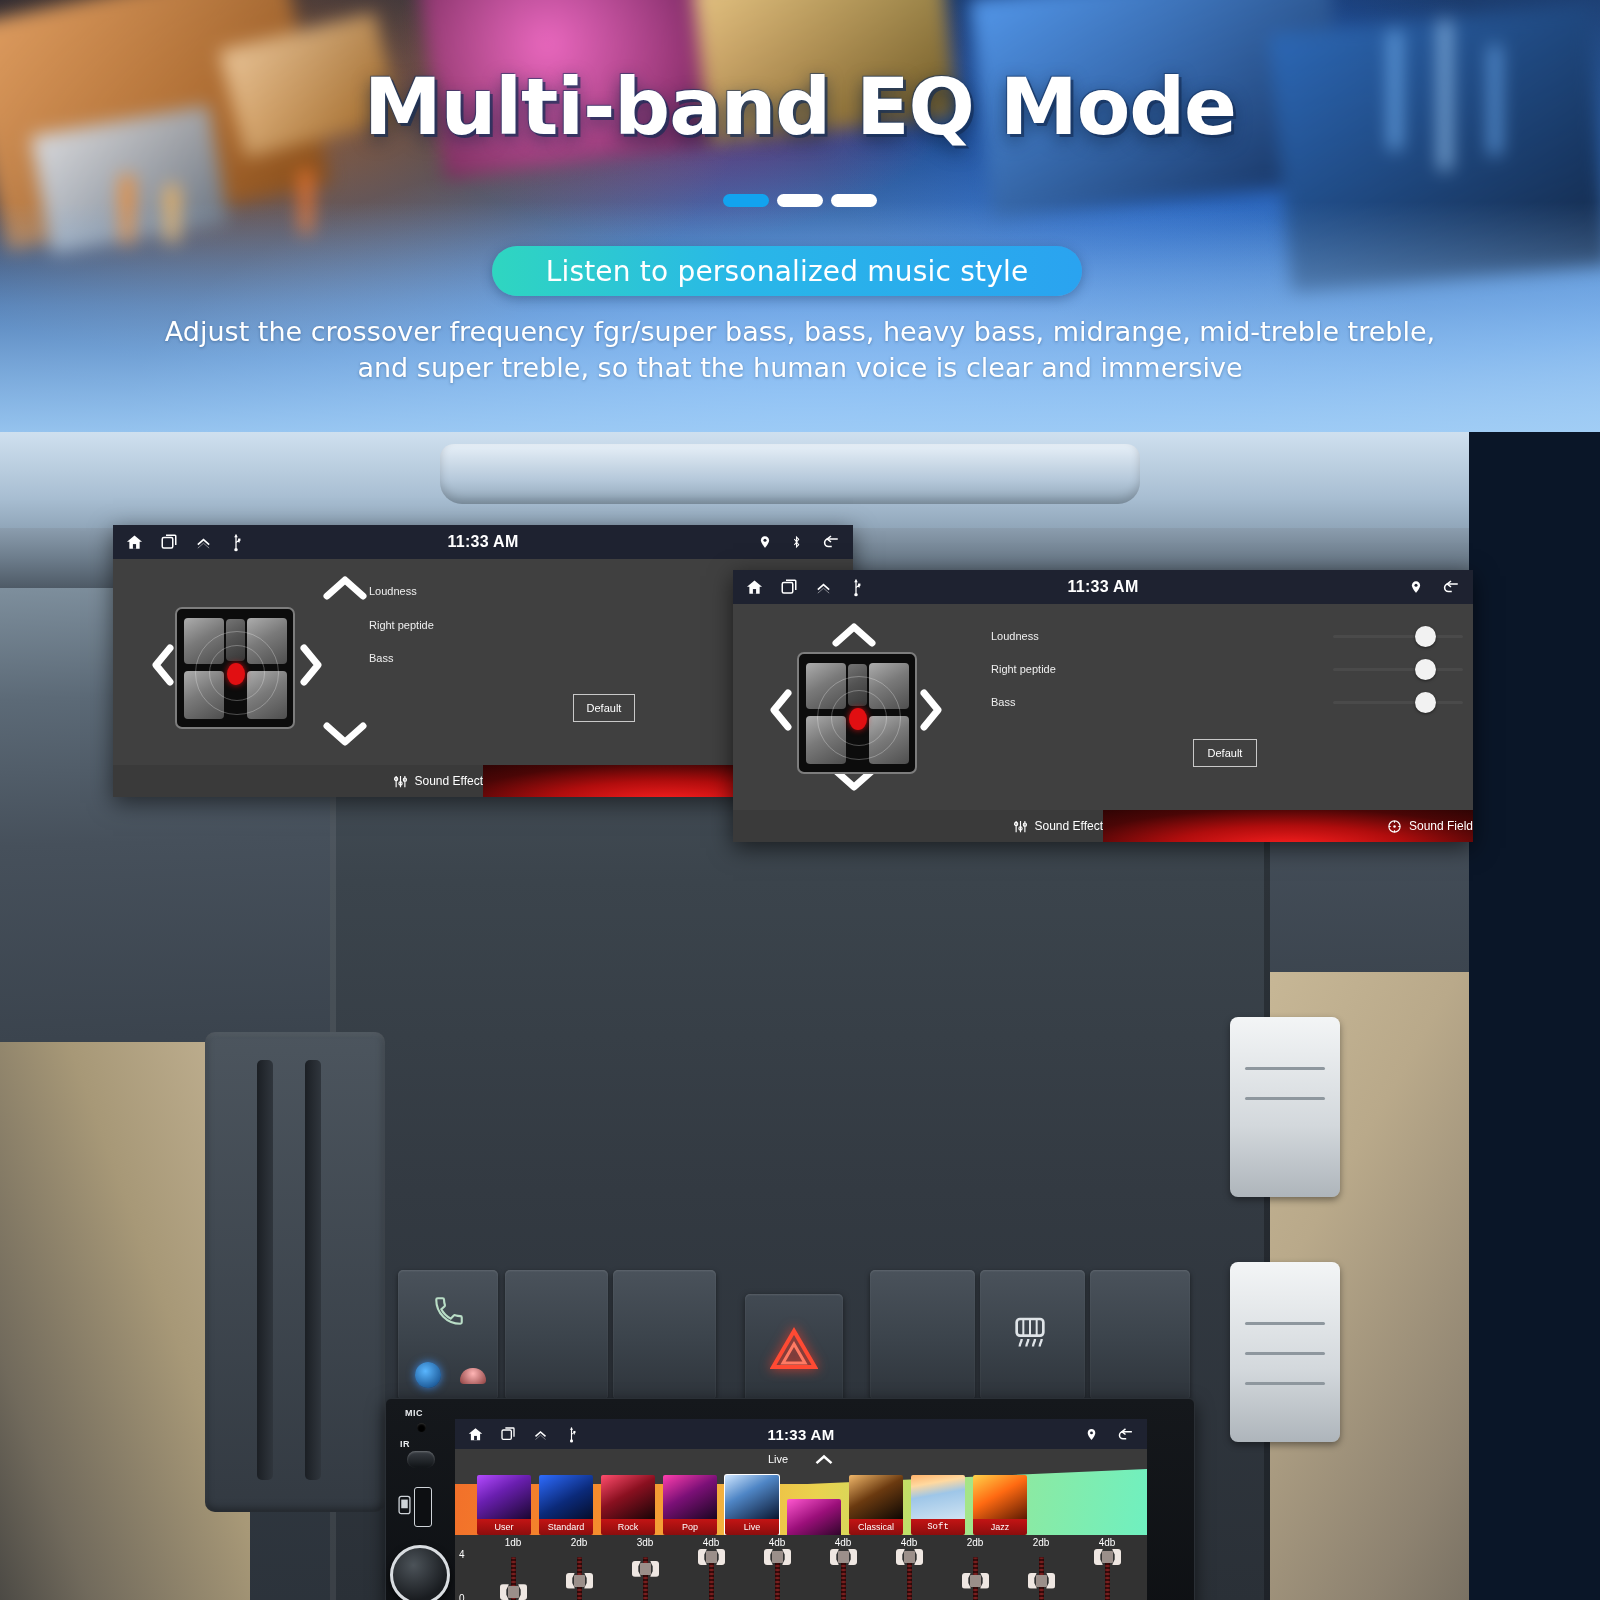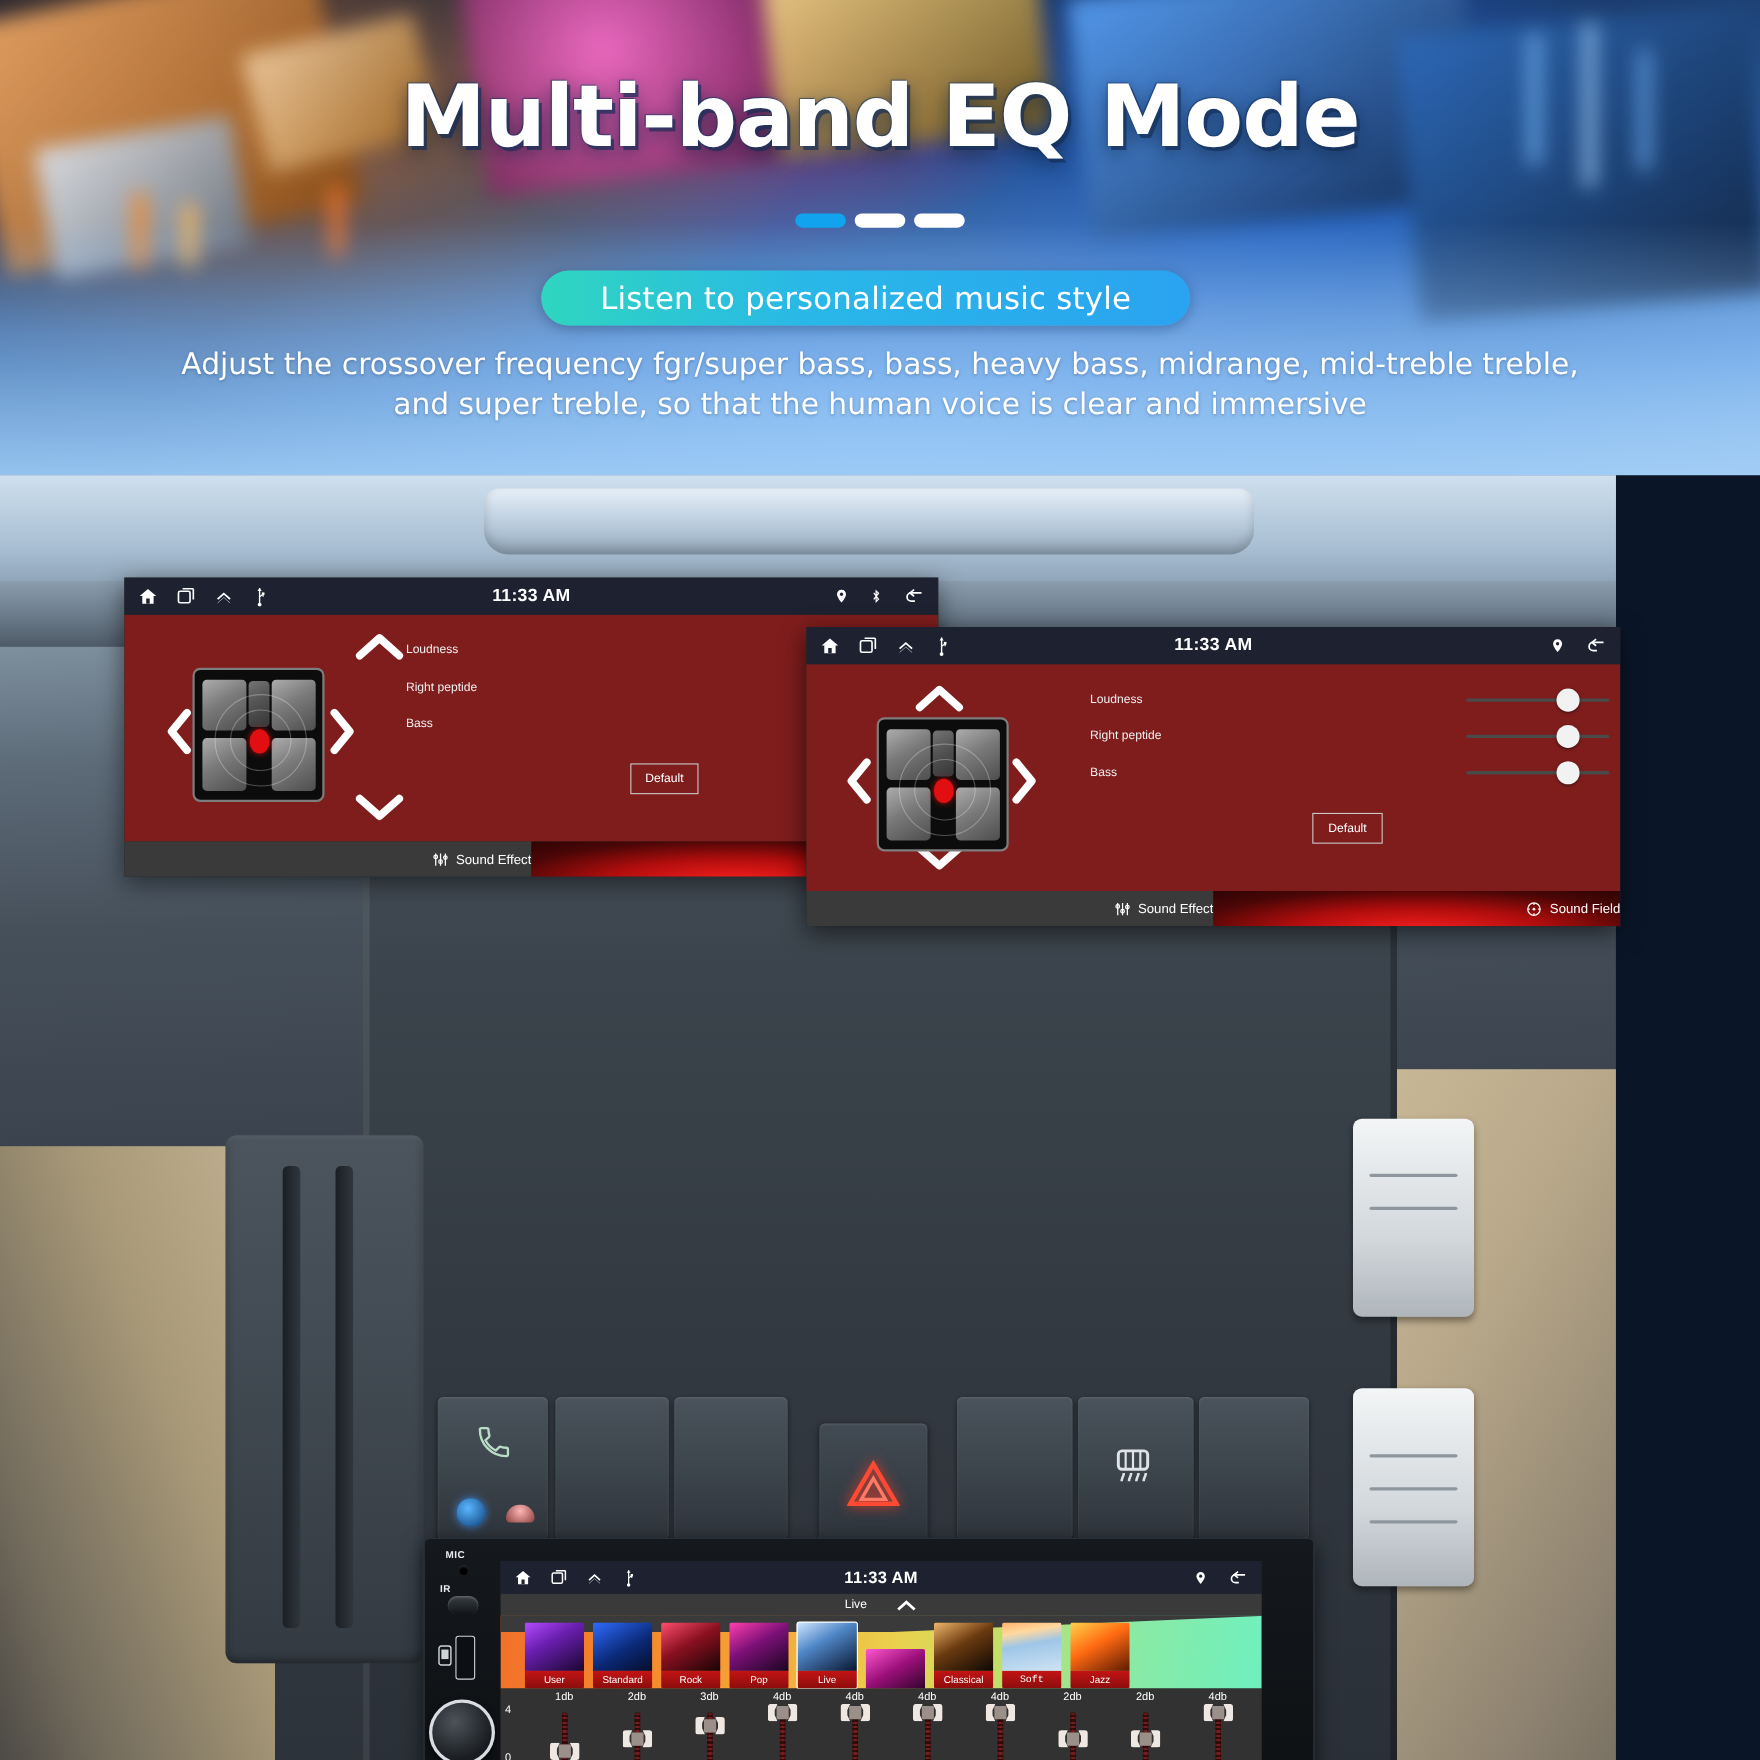--- a/index.html
+++ b/index.html
@@ -151,21 +151,21 @@
   .statusbar {
     position: relative; height: 30px; background: #1e2230;
     display: flex; align-items: center; padding: 0 12px;
   }
   .sb-left { display:flex; align-items:center; gap: 16px; }
   .sb-time { position: absolute; left: 0; right: 0; text-align: center; font-size: 15px; font-weight: bold; letter-spacing: .3px; }
   .sb-right { position:absolute; right: 12px; display:flex; align-items:center; gap: 18px; }
   .sb-left svg, .sb-right svg { display:block; }
 
   
-  .sf-body { position: relative; height: 216px; background: #7f1d1d; }
+  .sf-body { position: relative; height: 216px; background: #404040; }
   .seatimg {
     position: absolute; border-radius: 7px; overflow:hidden;
     background: #0c0c0c; border: 2px solid #7d7d7d;
   }
   .seatimg .seat {
     position:absolute; border-radius: 4px;
     background: linear-gradient(150deg, #c9c9c9 0%, #8d8d8d 45%, #5a5a5a 100%);
     opacity: .85;
   }
   .seatimg .ring { position:absolute; border:1px solid rgba(255,255,255,.28); border-radius:50%; }

